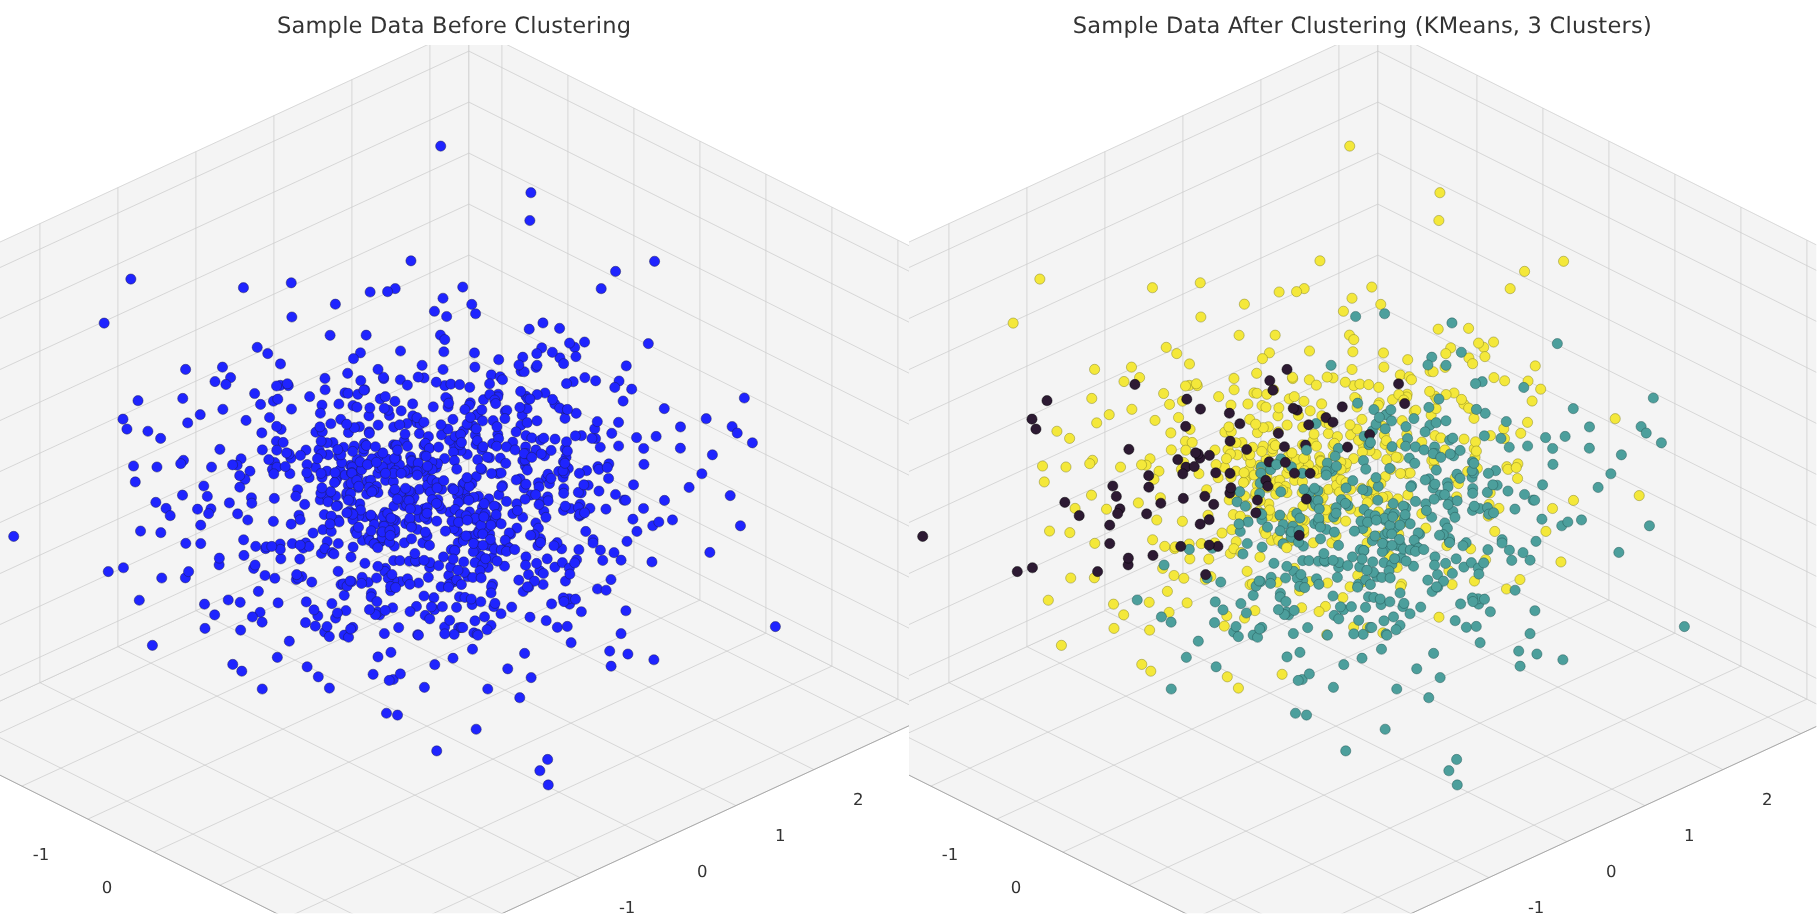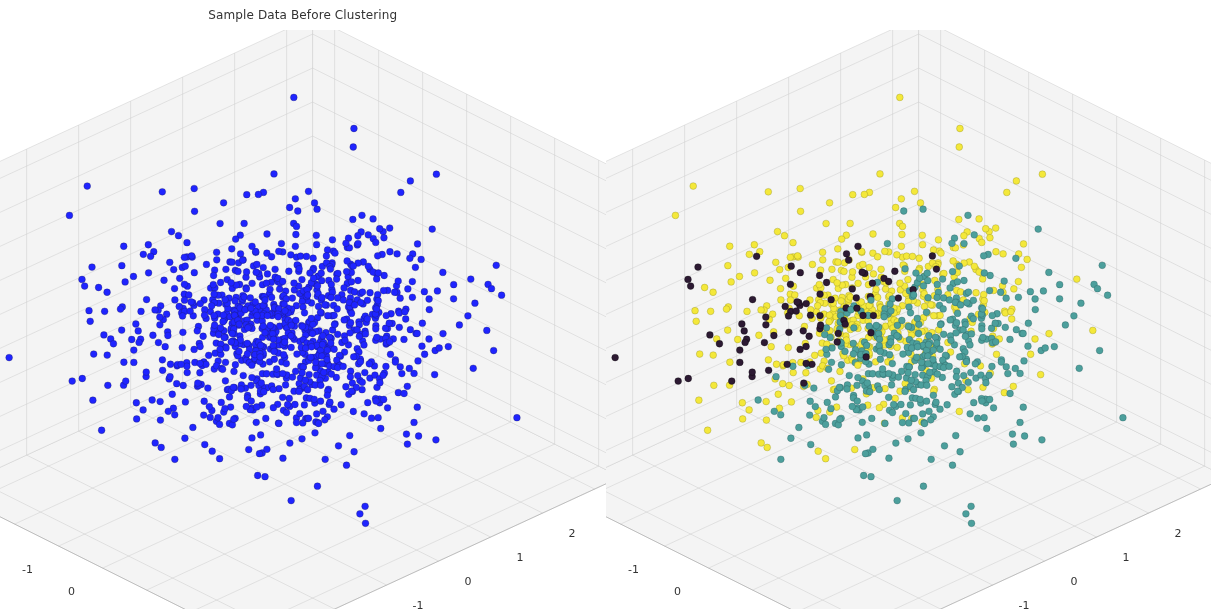--- a/index.html
+++ b/index.html
@@ -1,18 +1,18 @@
 <!DOCTYPE html>
 <html><head>
 <meta charset="utf-8">
 <style>
   html,body{margin:0;padding:0;background:#fff;font-family:"DejaVu Sans","Segoe UI",Arial,sans-serif;color:#333}
   .page{width:1211px;height:609px;position:relative;display:flex}
   .panel{width:50%;height:100%;position:relative}
-  .title{position:absolute;top:8px;left:0;right:0;text-align:center;font-size:12px;color:#333;letter-spacing:.01em}
+  .title{position:absolute;top:8px;left:0;right:0;text-align:center;font-size:15px;color:#333;letter-spacing:.01em}
   svg{position:absolute;top:30px;left:0;width:100%;height:calc(100% - 30px)}
   .pane{fill:#f4f4f4;stroke:#ccc;stroke-width:.5}
   .gridline{stroke:#ccc;stroke-width:.5}
   .axisline{stroke:#999;stroke-width:.5}
   .ticklabel{font-size:11px;fill:#333;font-family:inherit}
   .axlabel{font-size:12px;fill:#333;font-family:inherit}
   .pt{stroke:#1a1a4a;stroke-width:.3}
   .pt-blue{fill:#1f24ff}
   .pt-yellow{fill:#f4e83a;stroke:#7a7a20}
   .pt-teal{fill:#4c9f9c;stroke:#225350}
@@ -1098,20 +1098,21 @@
         <circle cx="353.83180943295" cy="421.72983668313776" r="3.4" class="pt pt-blue"></circle>
         <circle cx="417.0143496338607" cy="377.1537212965436" r="3.4" class="pt pt-blue"></circle>
         <circle cx="493.3699900563913" cy="320.5275331004954" r="3.4" class="pt pt-blue"></circle>
         <circle cx="359.6577332875565" cy="483.81615964638456" r="3.4" class="pt pt-blue"></circle>
         <circle cx="516.6661660992279" cy="387.7238184352447" r="3.4" class="pt pt-blue"></circle>
         <circle cx="364.8366810907655" cy="476.3151481275859" r="3.4" class="pt pt-blue"></circle>
         <circle cx="365.25523863144804" cy="493.29918272149393" r="3.4" class="pt pt-blue"></circle>
       </svg>
   </div>
   <div class="panel">
+    <div class="title">Sample Data After Clustering (KMeans, 3 Clusters)</div>
     <svg id="svg-right" viewBox="0 0 605 579">
         <polygon points="-51.650000000000034,461.08 256.34999999999997,615.0799999999999 620.3499999999999,447.08 312.34999999999997,293.08" class="pane"></polygon>
         <polygon points="-51.650000000000034,461.08 312.34999999999997,293.08 312.34999999999997,-12.920000000000016 -51.650000000000034,155.07999999999998" class="pane"></polygon>
         <polygon points="312.34999999999997,293.08 620.3499999999999,447.08 620.3499999999999,141.07999999999998 312.34999999999997,-12.920000000000016" class="pane"></polygon>
         <line x1="-29.650000000000034" y1="472.08" x2="334.34999999999997" y2="304.08" class="gridline"></line>
         <line x1="334.34999999999997" y1="304.08" x2="334.34999999999997" y2="-1.920000000000016" class="gridline"></line>
         <line x1="14.349999999999966" y1="494.08" x2="378.34999999999997" y2="326.08" class="gridline"></line>
         <line x1="378.34999999999997" y1="326.08" x2="378.34999999999997" y2="20.079999999999984" class="gridline"></line>
         <line x1="58.349999999999966" y1="516.0799999999999" x2="422.34999999999997" y2="348.08" class="gridline"></line>
         <line x1="422.34999999999997" y1="348.08" x2="422.34999999999997" y2="42.079999999999984" class="gridline"></line>

